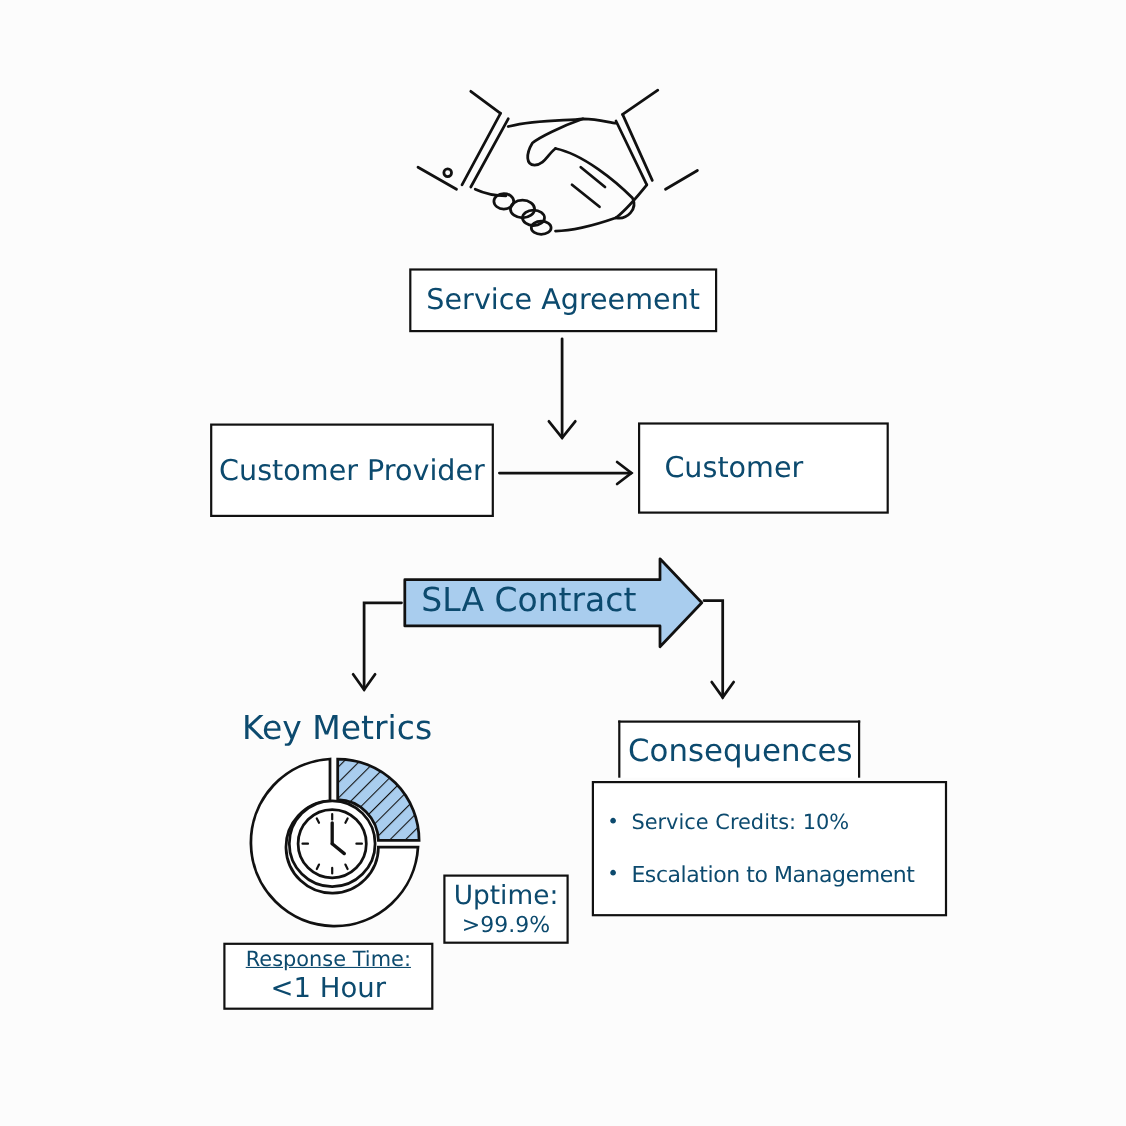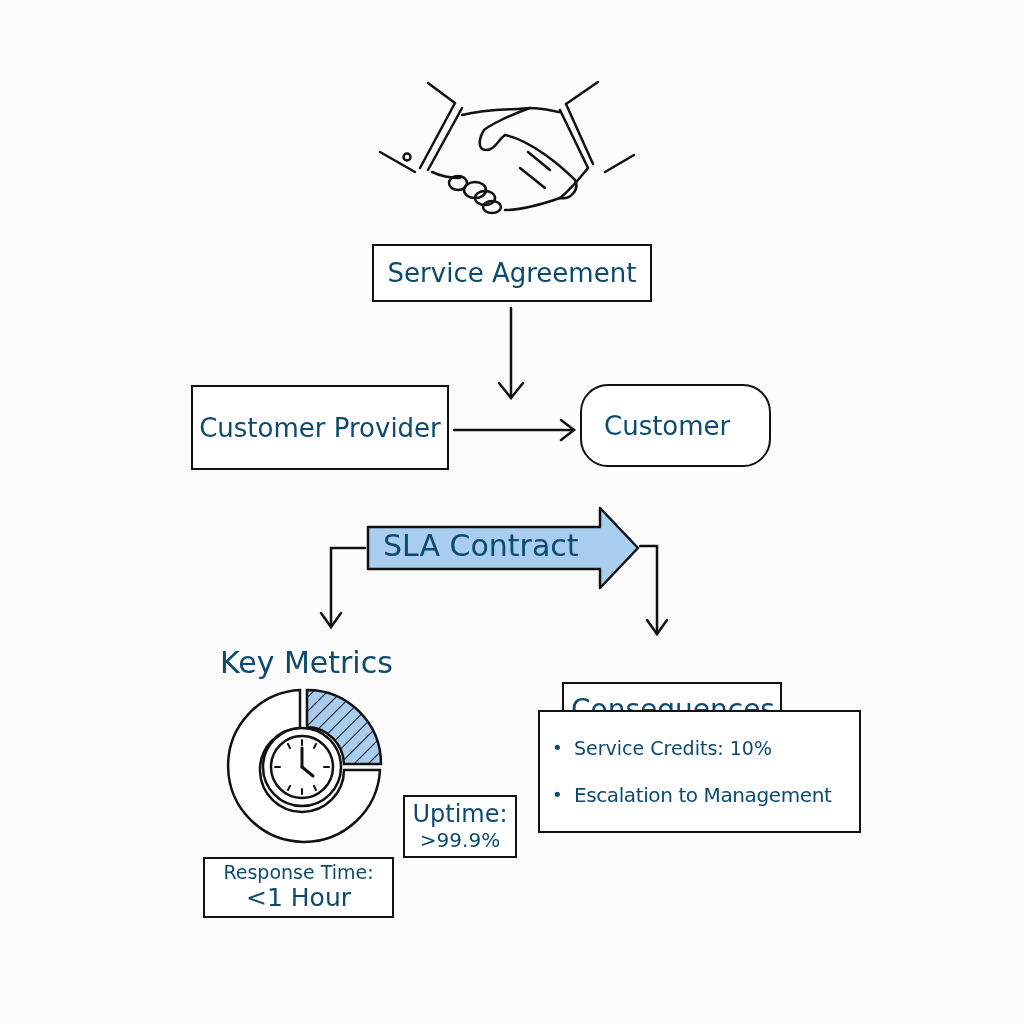--- a/index.html
+++ b/index.html
@@ -104,43 +104,43 @@
 </svg>
 
 <div class="box" style="left:372px; top:244px; width:280px; height:58px; justify-content:center;">
   <span class="txt" style="font-size:26px;">Service Agreement</span>
 </div>
 
 <div class="box" style="left:191px; top:385px; width:258px; height:85px; justify-content:center;">
   <span class="txt" style="font-size:26px;">Customer Provider</span>
 </div>
 
-<div class="box" style="left:580px; top:384px; width:191px; height:83px; padding-left:22px;border-radius:28px;">
+<div class="box" style="left:580px; top:384px; width:228px; height:83px; padding-left:22px;">
   <span class="txt" style="font-size:26px;">Customer</span>
 </div>
 
 <div class="abs" style="left:383px; top:528px;">
   <span class="txt" style="font-size:30px;">SLA Contract</span>
 </div>
 
 <div class="abs" style="left:220px; top:645px;">
   <span class="txt" style="font-size:30px;">Key Metrics</span>
 </div>
 
 <div class="box" style="left:403px; top:795px; width:114px; height:63px; flex-direction:column; justify-content:center; line-height:1.15;">
   <span class="txt" style="font-size:24px;">Uptime:</span>
   <span class="txt" style="font-size:20px;">&gt;99.9%</span>
 </div>
 
 <div class="box" style="left:203px; top:857px; width:191px; height:61px; flex-direction:column; justify-content:center; line-height:1.15;">
-  <span class="txt" style="font-size:19px;">Response Time:</span>
+  <span class="txt" style="font-size:19px;text-decoration:underline;">Response Time:</span>
   <span class="txt" style="font-size:25px;">&lt;1 Hour</span>
 </div>
 
-<div class="box" style="left:562px; top:682px; width:220px; height:52px; padding-left:7px; border-bottom:none;">
+<div class="box" style="left:562px; top:655px; width:220px; height:52px; padding-left:7px; border-bottom:none;">
   <span class="txt" style="font-size:28px;">Consequences</span>
 </div>
 
 <div class="box" style="left:538px; top:710px; width:323px; height:123px; flex-direction:column; align-items:flex-start; justify-content:center; padding-left:12px; gap:24px;">
   <div style="display:flex; align-items:center;">
     <span class="txt" style="font-size:18px; width:22px;">•</span>
     <span class="txt" style="font-size:19px;">Service Credits: 10%</span>
   </div>
   <div style="display:flex; align-items:center;">
     <span class="txt" style="font-size:18px; width:22px;">•</span>

